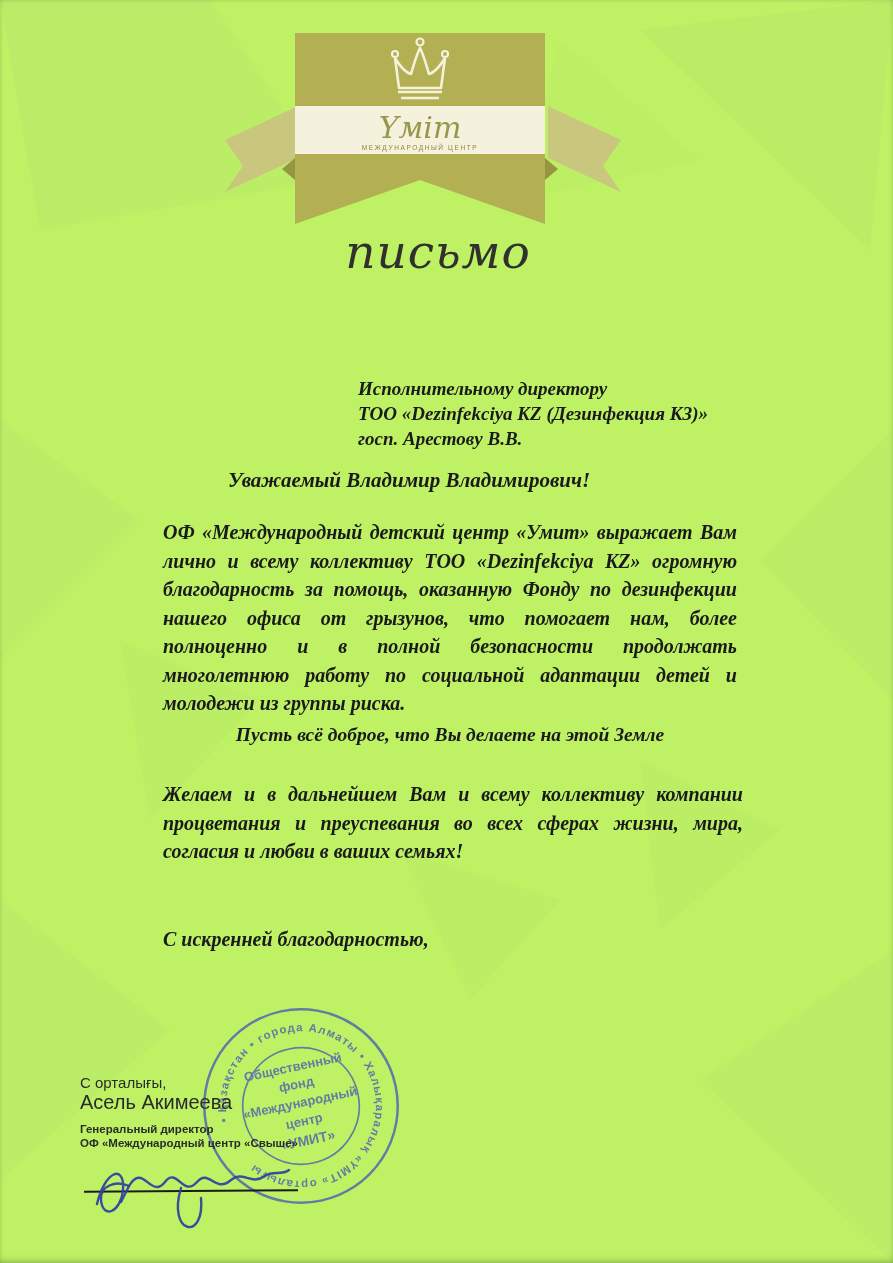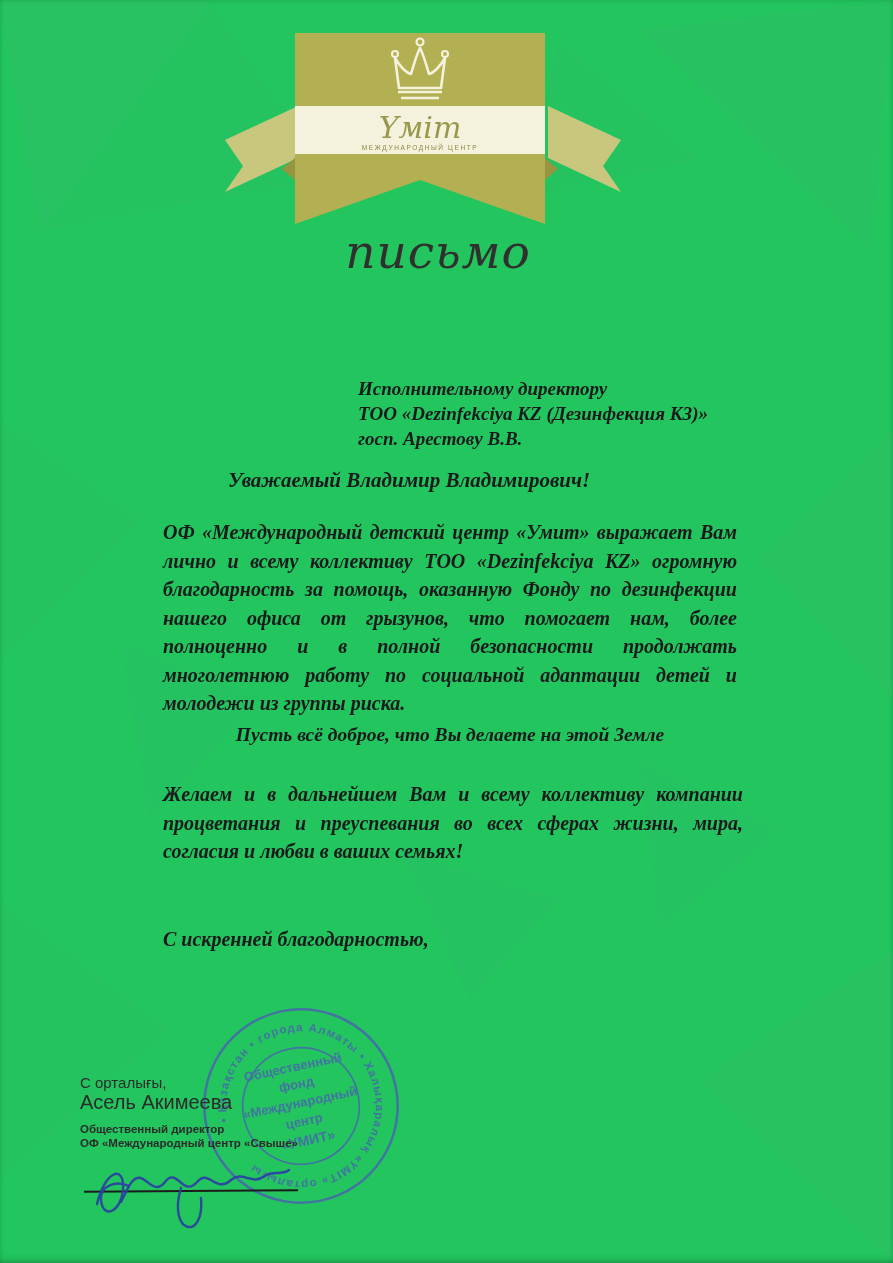--- a/index.html
+++ b/index.html
@@ -1,18 +1,18 @@
 <!DOCTYPE html>
 <html style="--panel: #b2b052; --tail: #c9c77e; --band: #f4f1dc; --brand: #99974b; --ink: #1a1a1c; --stamp: #4c5fb4; --sig: #2e3fa3;"><head>
 <meta charset="utf-8">
 <style>
   html,body{margin:0;padding:0;background:#e9e9ea;}
   .page{
     position:relative;width:893px;height:1263px;margin:0 auto;
-    background:#22c55e;overflow:hidden;
+    background:#bef264;overflow:hidden;
     font-family:"Liberation Serif",serif;
     box-shadow: inset 0 -5px 10px -6px rgba(0,0,0,.45),
                 inset 0 3px 6px -4px rgba(0,0,0,.18),
                 inset -3px 0 7px -5px rgba(0,0,0,.14),
                 inset 3px 0 7px -5px rgba(0,0,0,.10);
   }
   .watermark{position:absolute;left:0;top:0;pointer-events:none;}
 
   
   .banner{position:absolute;left:223px;top:28px;width:400px;height:200px;}
@@ -138,21 +138,21 @@
     <text class="stamp-center" x="100" y="66" font-size="12.5">Общественный</text>
     <text class="stamp-center" x="100" y="83" font-size="12.5">фонд</text>
     <text class="stamp-center" x="100" y="101" font-size="12.5">«Международный</text>
     <text class="stamp-center" x="100" y="119" font-size="12.5">центр</text>
     <text class="stamp-center" x="100" y="138" font-size="13.5">«УМИТ»</text>
   </svg>
 
   <div class="sig-block">
     <div class="sig-respect">С орталығы,</div>
     <div class="sig-name">Асель Акимеева</div>
-    <div class="sig-role">Общественный директор</div>
+    <div class="sig-role">Генеральный директор</div>
     <div class="sig-org">ОФ «Международный центр «Свыше»</div>
   </div>
 
   <div class="sig-line"></div>
 
   <svg class="signature-ink" viewBox="0 0 215 120">
     <path class="ink" d="M12,68 C20,34 40,28 38,54 C36,76 18,84 16,64 C15,50 30,44 44,50 C58,26 66,64 80,46 C92,30 98,62 112,46 C124,32 130,58 146,44 C158,34 166,50 180,40 C188,34 196,40 204,34"></path>
     <path class="ink" d="M96,52 C82,98 120,106 116,62"></path>
     <path class="ink" d="M44,50 C40,58 38,62 36,66"></path>
   </svg>

